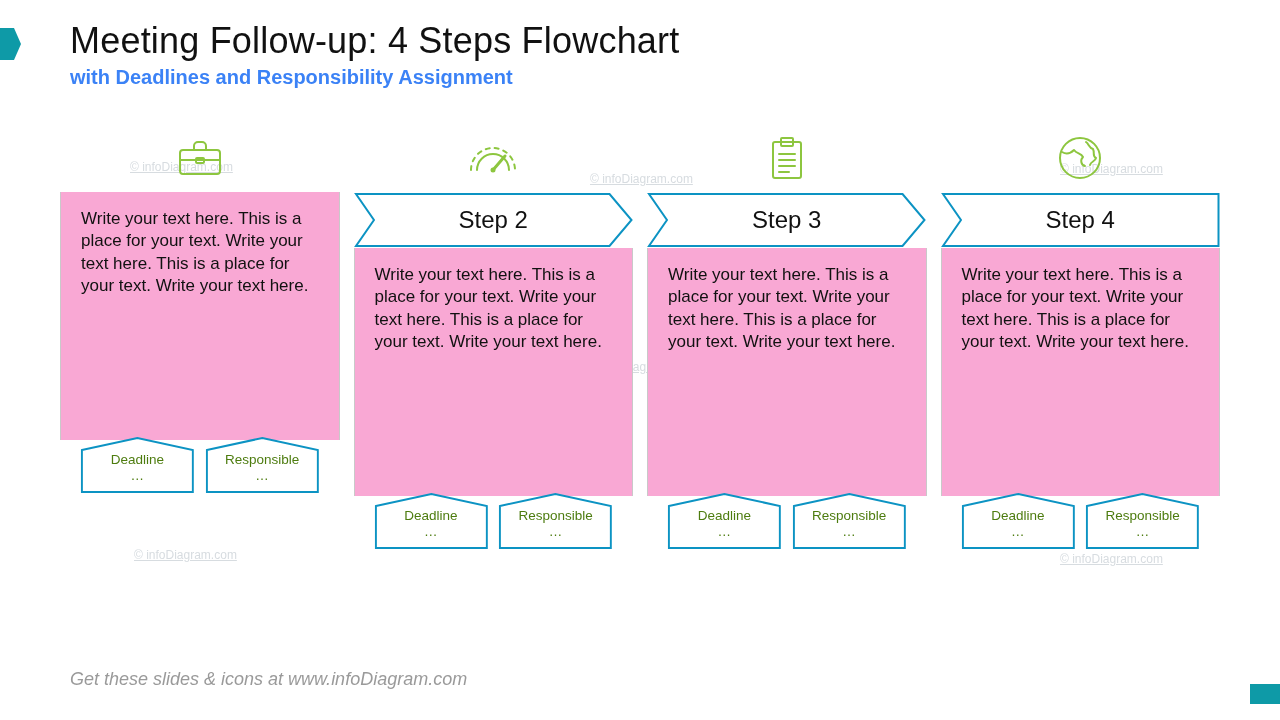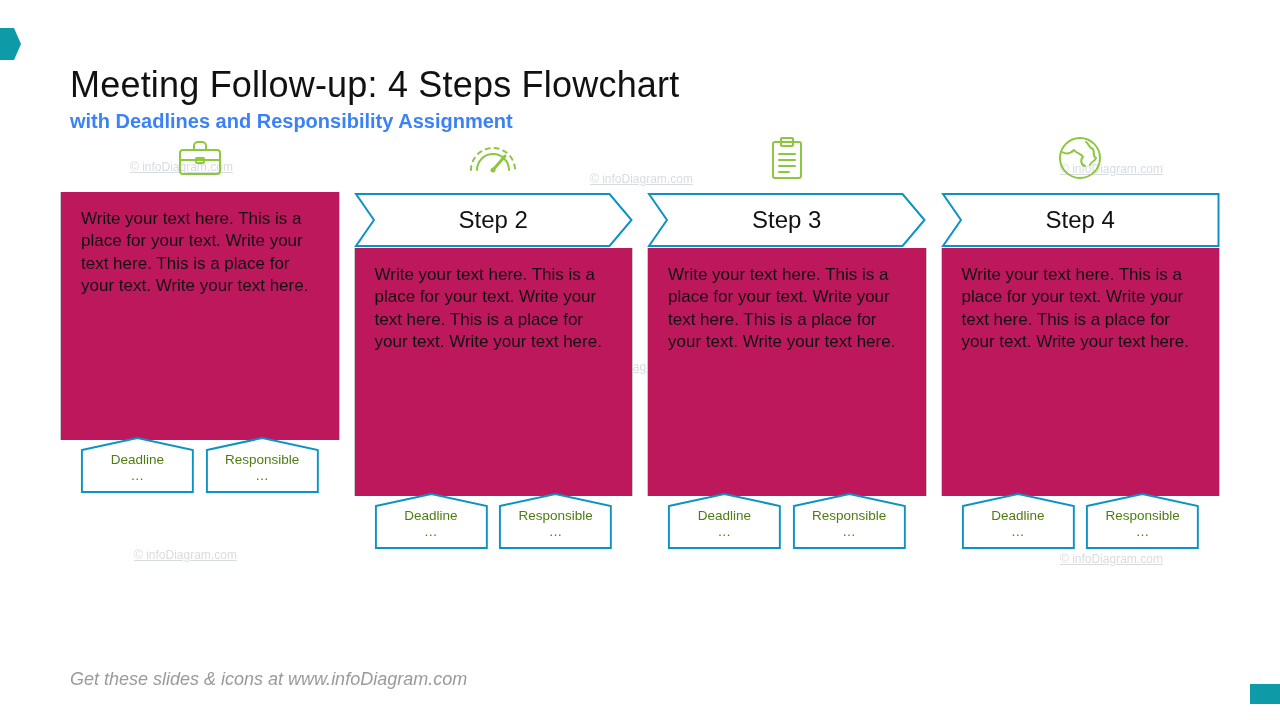--- a/index.html
+++ b/index.html
@@ -5,36 +5,36 @@
   * { box-sizing: border-box; margin: 0; padding: 0; }
   html, body { width: 1280px; height: 720px; font-family: "Segoe UI", Arial, sans-serif; background:#fff; overflow:hidden; }
   .slide { position:relative; width:1280px; height:720px; }
 
   
   .accent-left { position:absolute; left:0; top:28px; width:14px; height:32px; background:#0e9aa7; }
   .accent-left:after { content:""; position:absolute; right:-7px; top:0; border-top:16px solid transparent; border-bottom:16px solid transparent; border-left:7px solid #0e9aa7; }
   .accent-right { position:absolute; right:0; bottom:16px; width:30px; height:20px; background:#0e9aa7; }
 
   .title-block { position:absolute; left:70px; top:20px; }
-  .title { font-size:36px; font-weight:400; color:#111; letter-spacing:0.2px;margin-top:44px; }
+  .title { font-size:36px; font-weight:400; color:#111; letter-spacing:0.2px; }
   .subtitle { font-size:20px; font-weight:700; color:#3b82f6; margin-top:4px; }
 
   .steps-wrap { position:absolute; left:60px; top:128px; width:1160px; display:flex; gap:14px; }
   .step { position:relative; flex:1; }
 
   .icon-wrap { height:60px; display:flex; align-items:center; justify-content:center; margin-bottom:4px; }
   .icon-wrap svg { stroke:#8dc63f; }
 
   
   .arrow-hdr { position:relative; height:56px; }
   .arrow-hdr svg { position:absolute; inset:0; width:100%; height:100%; }
   .arrow-hdr .label { position:absolute; inset:0; display:flex; align-items:center; justify-content:center; font-size:24px; color:#111; }
 
   
-  .body-box { border-left:1px solid #c9c9c9; border-right:1px solid #c9c9c9; padding:16px 18px 18px 20px; height:248px; background:#be185d; }
+  .body-box { border-left:1px solid #c9c9c9; border-right:1px solid #c9c9c9; padding:16px 18px 18px 20px; height:248px; background:#f9a8d4; }
   .body-text { font-size:17px; line-height:1.32; color:#111; }
 
   
   .tags-row { position:relative; display:flex; gap:10px; padding:0 20px; margin-top:-4px; }
   .tag { position:relative; flex:1; height:58px; }
   .tag svg { position:absolute; inset:0; width:100%; height:100%; }
   .tag-text { position:absolute; inset:0; display:flex; flex-direction:column; align-items:center; justify-content:center; font-size:13.5px; line-height:1.15; color:#4d7c0f; text-align:center; padding-top:6px; }
 
   .footer-text { position:absolute; left:70px; bottom:30px; font-size:18px; font-style:italic; color:#9a9a9a; }
   .footer-text b { font-weight:400; }

